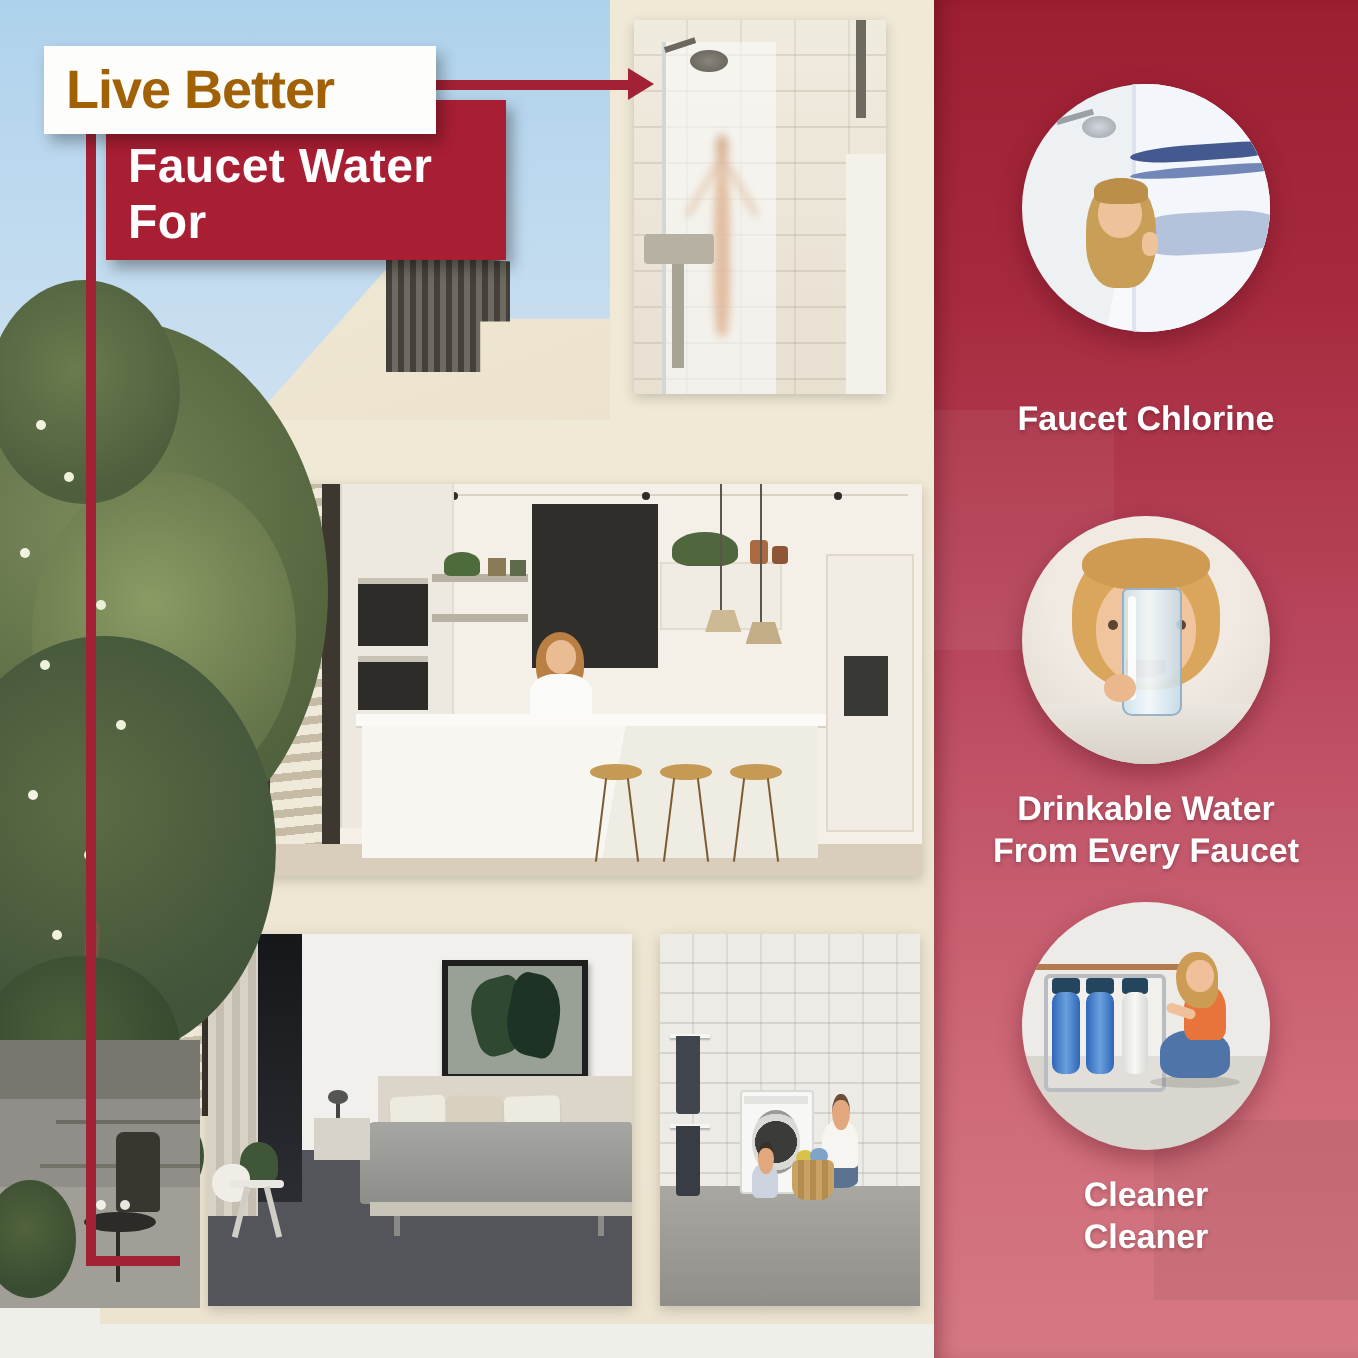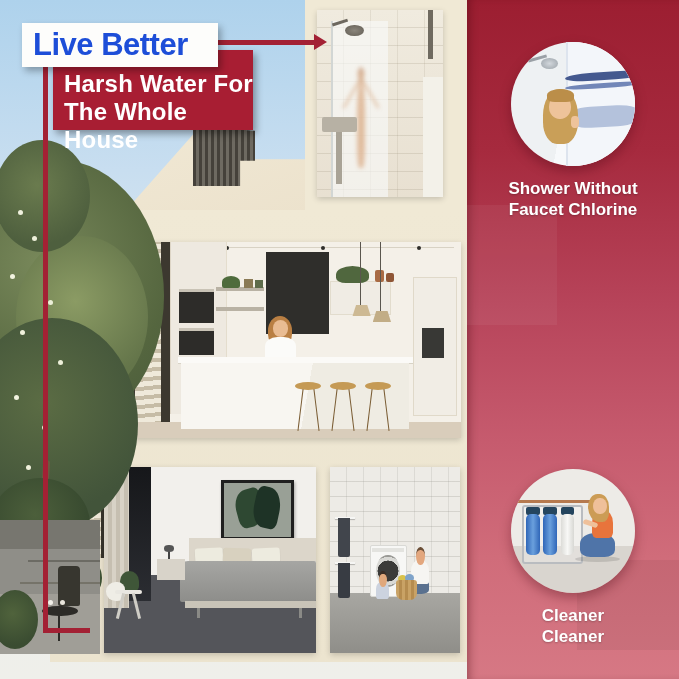--- a/index.html
+++ b/index.html
@@ -162,31 +162,31 @@
   .line-v{left:43px;top:58px;width:5px;height:575px;z-index:5;}
   .line-b{left:43px;top:628px;width:47px;height:5px;z-index:5;}
   .line-t{left:205px;top:40px;width:111px;height:5px;z-index:5;}
   .arrow-t{left:314px;top:34px;width:0;height:0;border-left:13px solid #A32134;
            border-top:8.5px solid transparent;border-bottom:8.5px solid transparent;z-index:5;}
   .banner-red{left:53px;top:50px;width:200px;height:80px;background:#A81E33;z-index:6;
               box-shadow:3px 4px 7px rgba(0,0,0,.35);padding:20px 0 0 11px;box-sizing:border-box;}
   .banner-red .sub{display:block;color:#fff;font-size:24px;font-weight:700;line-height:28px;letter-spacing:.2px;}
   .banner-white{left:22px;top:23px;width:196px;height:44px;background:#fdfdfb;z-index:7;
                 box-shadow:3px 4px 7px rgba(0,0,0,.3);display:flex;align-items:center;padding-left:11px;box-sizing:border-box;}
-  .banner-white .title{color:#1d4ed8;font-size:31px;font-weight:800;letter-spacing:-.5px;}
+  .banner-white .title{color:#a16207;font-size:27px;font-weight:800;letter-spacing:-.5px;}
 
   
   .panel{left:467px;top:0;width:212px;height:679px;z-index:8;
          background:linear-gradient(180deg,#9C1E31 0%,#A62A3E 22%,#B7445A 45%,#C65B6E 65%,#D06C7A 82%,#D67884 100%);
          box-shadow:inset 7px 0 10px -5px rgba(60,0,12,.4);}
   .tex{background:rgba(255,255,255,.05);}
   .tex1{left:0;top:205px;width:90px;height:120px;}
   .tex2{left:110px;top:560px;width:102px;height:90px;background:rgba(0,0,0,.05);}
   .feature{left:0;width:100%;display:flex;flex-direction:column;align-items:center;}
-  .f1{top:42px;} .f2{top:258px;} .f3{top:469px;}
+  .f1{top:42px;} .f2{top:258px;} .f3{top:451px;}
   .circle{position:relative;width:124px;height:124px;border-radius:50%;overflow:hidden;
           box-shadow:0 5px 12px rgba(70,5,18,.35);}
   .caption{margin-top:12px;color:#fff;font-weight:700;font-size:17px;line-height:21px;
            text-align:center;text-shadow:0 1px 2px rgba(0,0,0,.25);}
 
   
   .c1{background:linear-gradient(100deg,#eef1f3 0 44%,#f7f9fb 44%);}
   .c1-curtain{right:-4%;top:0;width:58%;height:100%;background:#f3f6fa;border-left:2px solid #dde4ee;}
   .c1-s1{left:-4%;top:24%;width:108%;height:6.5%;background:#44598f;border-radius:50%/70%;transform:rotate(-4deg);}
   .c1-s2{left:-4%;top:33%;width:108%;height:4%;background:#7287b8;border-radius:50%/70%;transform:rotate(-4deg);}
@@ -374,22 +374,21 @@
       <div class="a p-cup2"></div>
       <div class="a p-plant"></div>
     </div>
 
     <div class="a line line-v"></div>
     <div class="a line line-b"></div>
     <div class="a line line-t"></div>
     <div class="a arrow-t"></div>
 
     <div class="a banner-red">
-      <span class="sub">Harsh Water For</span>
-      <span class="sub">The Whole House</span>
+      <span class="sub">Faucet Water For</span>
     </div>
     <div class="a banner-white">
       <span class="title">Live Better</span>
     </div>
   </div>
 
   <div class="a panel">
     <div class="a tex tex1"></div>
     <div class="a tex tex2"></div>
 
@@ -401,25 +400,43 @@
           <div class="a c1-s1"></div>
           <div class="a c1-s2"></div>
           <div class="a c1-s3"></div>
         </div>
         <div class="a c1-hair"></div>
         <div class="a c1-face"></div>
         <div class="a c1-bang"></div>
         <div class="a c1-hand"></div>
       </div>
       <div class="caption">
-        <span>Shower Without</span><br>
+        <br>
         <span>Faucet Chlorine</span>
       </div>
     </div>
 
+    <div class="a feature f2">
+      <div class="circle c2">
+        <div class="a c2-hair"></div>
+        <div class="a c2-face"></div>
+        <div class="a c2-bang"></div>
+        <div class="a c2-eye" style="left:35%;"></div>
+        <div class="a c2-eye" style="left:62%;"></div>
+        <div class="a c2-smile"></div>
+        <div class="a c2-counter"></div>
+        <div class="a c2-glass"></div>
+        <div class="a c2-shine"></div>
+        <div class="a c2-hand"></div>
+      </div>
+      <div class="caption">
+        <span>Drinkable Water</span><br>
+        <span>From Every Faucet</span>
+      </div>
+    </div>
 
     <div class="a feature f3">
       <div class="circle c3">
         <div class="a c3-pipe"></div>
         <div class="a c3-frame"></div>
         <div class="a c3-cap c3-blue" style="left:12%;background:#24455e;"></div>
         <div class="a c3-cap" style="left:26%;"></div>
         <div class="a c3-cap" style="left:40%;"></div>
         <div class="a c3-can c3-blue" style="left:12%;"></div>
         <div class="a c3-can c3-blue" style="left:26%;"></div>

